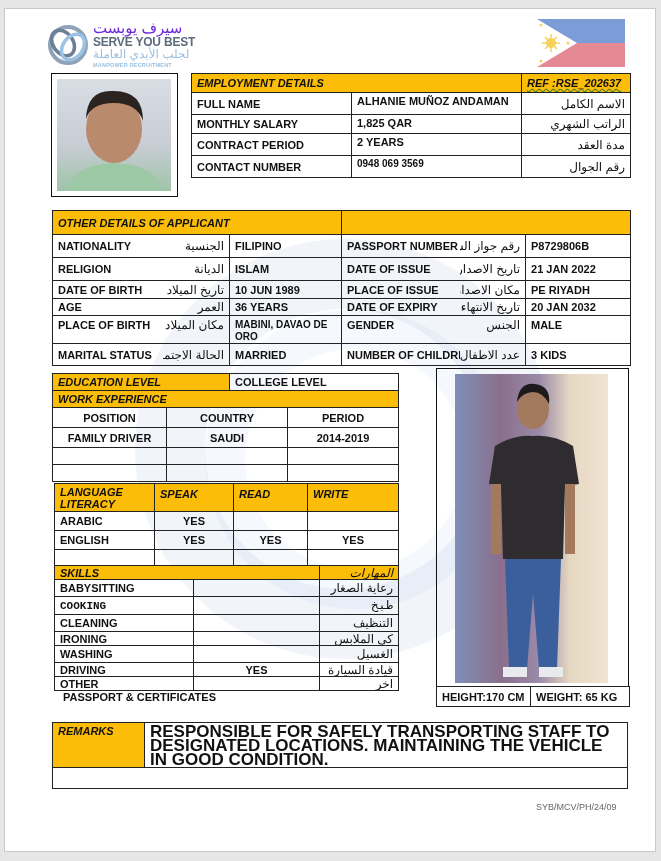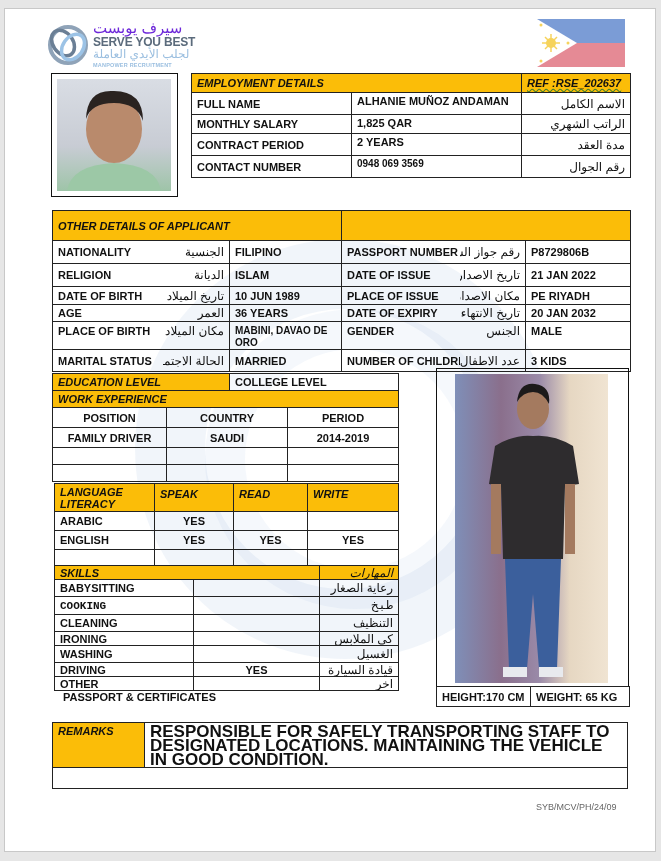--- a/index.html
+++ b/index.html
@@ -109,21 +109,21 @@
   <table style="left:47px;top:201px;width:578px;">
     <colgroup>
         <col style="width:110px">
         <col style="width:67px">
         <col style="width:112px">
         <col style="width:118px">
         <col style="width:66px">
         <col style="width:105px">
       </colgroup>
     <tbody>
-        <tr style="height:30px;">
+        <tr style="height:24px;">
       <td class="hdr" colspan="3">OTHER DETAILS OF APPLICANT</td>
       <td class="hdr" colspan="3"></td>
     </tr>
     <tr style="height:23px;">
       <td style="border-right:none;">NATIONALITY</td>
       <td class="ar" style="border-left:none;">الجنسية</td>
       <td>FILIPINO</td>
       <td style="border-right:none;">PASSPORT NUMBER</td>
       <td class="ar" style="border-left:none;">رقم جواز السفر</td>
       <td>P8729806B</td>

